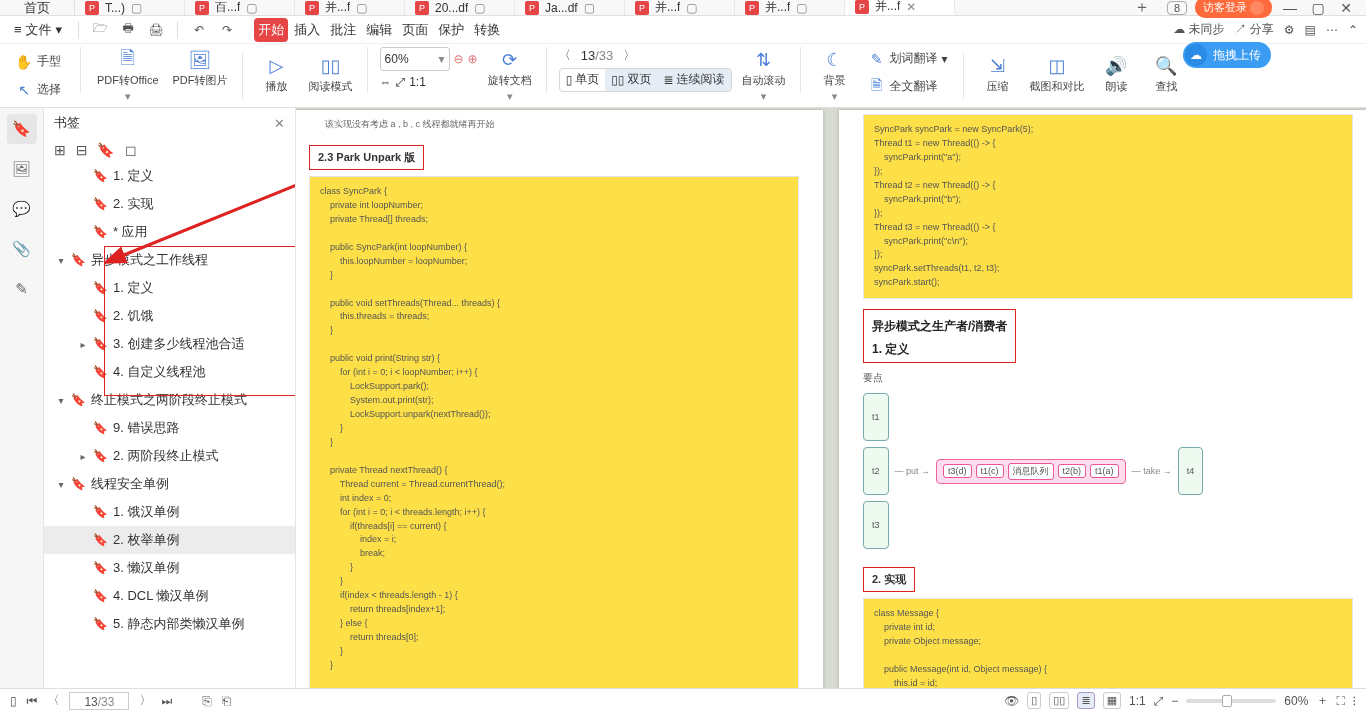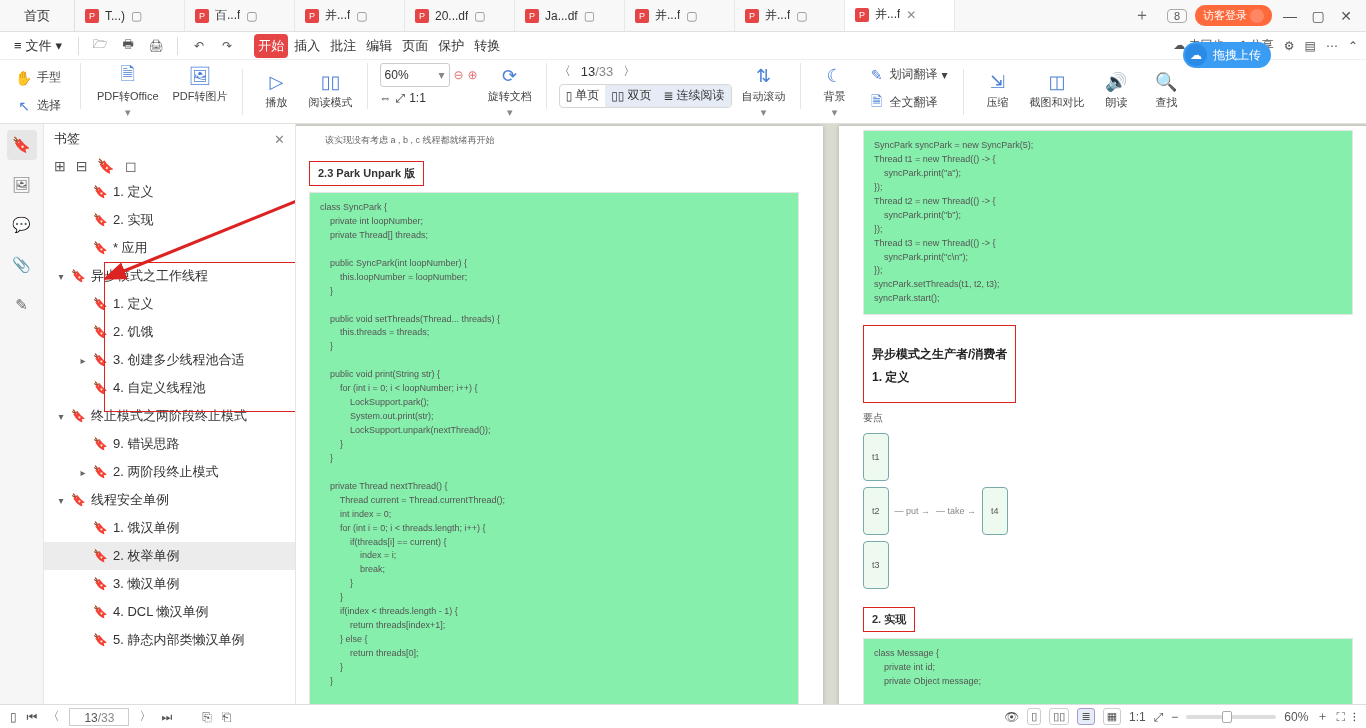--- a/index.html
+++ b/index.html
@@ -1,19 +1,19 @@
 <!DOCTYPE html>
 <html><head>
 <meta charset="utf-8">
 <style>
 * { margin:0; padding:0; box-sizing:border-box; font-family:"Microsoft YaHei",sans-serif; }
 body { width:1366px; height:728px; background:#fff; overflow:hidden; font-size:12px; color:#333; position:relative; }
 
 
-.tabbar { height:32px; background:#f8f8f8; display:flex; align-items:stretch; border-bottom:1px solid #e0e0e0; }
+.tabbar { height:16px; background:#f8f8f8; display:flex; align-items:stretch; border-bottom:1px solid #e0e0e0; }
 .home-tab { width:75px; display:flex; align-items:center; justify-content:center; font-size:13px; border-right:1px solid #e0e0e0; }
 .tabs { display:flex; flex:1; }
 .doc-tab { display:flex; align-items:center; padding:0 10px; gap:6px; border-right:1px solid #e8e8e8; min-width:110px; position:relative;}
 .doc-tab.active { background:#fff; border-bottom:2px solid #fff; }
 .doc-tab .ico-pdf { width:14px; height:14px; background:#e64545; color:#fff; border-radius:2px; display:flex; align-items:center; justify-content:center; font-size:9px; }
 .doc-tab .ttl { font-size:12px; max-width:50px; white-space:nowrap; overflow:hidden; text-overflow:ellipsis; }
 .doc-tab .cls { color:#888; font-size:12px; }
 .new-tab { width:30px; display:flex; align-items:center; justify-content:center; color:#666; font-size:16px; }
 .tabbar-right { display:flex; align-items:center; gap:8px; padding:0 10px; }
 .badge-num { border:1px solid #aaa; border-radius:4px; padding:0 6px; font-size:11px; color:#555; }
@@ -61,21 +61,21 @@
 .tree-item.l2 { padding-left:34px; }
 .tree-item .tw { width:10px; font-size:10px; color:#666; text-align:center;}
 .tree-item .bk { color:#8a8a8a; font-size:12px; }
 .tree-item.sel { background:#ececec; }
 .red-box1 { position:absolute; border:1.5px solid #d22; pointer-events:none; }
 .arrow { position:absolute; pointer-events:none; }
 .doc-area { flex:1; background:#d8dbd0; position:relative; overflow:hidden; }
 .pages { position:absolute; left:50%; transform:translateX(-50%); top:0; display:flex; gap:16px; padding-top:2px;}
 .page { width:538px; height:580px; background:#fff; box-shadow:0 0 4px rgba(0,0,0,.2); position:relative; font-size:9px; font-family:Consolas,monospace; color:#555; overflow:hidden;}
 .page .pad { padding:4px 24px 10px 24px; }
-.codebox { background:#86efac; border:1px solid #e5e5e5; padding:8px 10px; line-height:1.55; white-space:pre; color:#555; }
+.codebox { background:#fde047; border:1px solid #e5e5e5; padding:8px 10px; line-height:1.55; white-space:pre; color:#555; }
 .red-hdr { display:inline-block; border:1.5px solid #d22; padding:4px 8px; font-weight:bold; color:#333; font-size:11px; margin:10px 0 6px 0;}
 .sub-note { font-size:9px; color:#666; padding:4px 16px;}
 .r-bub { position:absolute; right:5px; top:122px; width:32px;height:32px;border-radius:50%; background:#3b9cf3; color:#fff; display:flex; align-items:center; justify-content:center; font-size:15px; box-shadow:0 1px 4px rgba(0,0,0,.2);}
 .page h4{font-size:12px;font-weight:bold;margin:8px 0 4px;color:#222;}
 .page ul{list-style:disc;margin-left:22px;font-size:9px;line-height:1.7;color:#444;}
 .diag { margin:8px 0; display:flex; align-items:center; gap:6px; font-size:9px;}
 .nbox { border:1px solid #7aa; background:#eef9ef; padding:18px 8px; border-radius:4px;}
 .qrow { display:flex; align-items:center; border:1px solid #e69; background:#fde; padding:3px 6px; gap:4px; border-radius:4px;}
 .qrow span{ border:1px solid #e59; padding:1px 4px; border-radius:3px; background:#fff;}
 .arr { color:#888; }
@@ -467,32 +467,39 @@
     syncPark.print("a");
 });
 Thread t2 = new Thread(() -&gt; {
     syncPark.print("b");
 });
 Thread t3 = new Thread(() -&gt; {
     syncPark.print("c\n");
 });
 syncPark.setThreads(t1, t2, t3);
 syncPark.start();</div>
-          <div style="border:1.5px solid #d22;display:inline-block;padding:12px 8px;margin-top:10px;">
+          <div style="border:1.5px solid #d22;display:inline-block;padding:0 8px;margin-top:10px;">
             <h4>异步模式之生产者/消费者</h4>
             <h4 style="margin-top:6px;">1. 定义</h4>
           </div>
           <div style="font-size:10px;margin:8px 0 4px;">要点</div>
           <div class="diag">
             <div style="display:flex;flex-direction:column;gap:6px;">
               <div class="nbox">t1</div>
               <div class="nbox">t2</div>
               <div class="nbox">t3</div>
             </div>
             <div class="arr">— <span>put</span> →</div>
+            <div class="qrow">
+              <span>t3(d)</span>
+              <span>t1(c)</span>
+              <span>消息队列</span>
+              <span>t2(b)</span>
+              <span>t1(a)</span>
+            </div>
             <div class="arr">— <span>take</span> →</div>
             <div class="nbox">t4</div>
           </div>
           <div class="red-hdr">2. 实现</div>
           <div class="codebox">class Message {
     private int id;
     private Object message;
 
     public Message(int id, Object message) {
         this.id = id;

